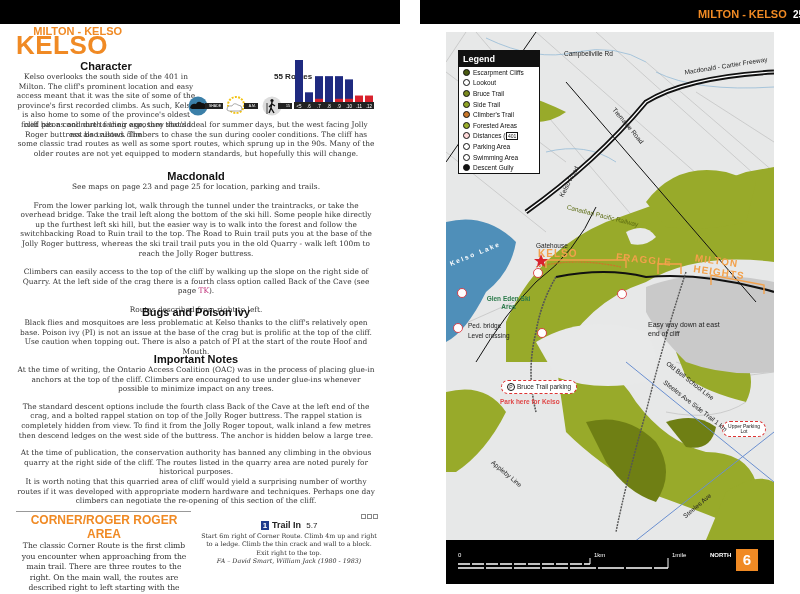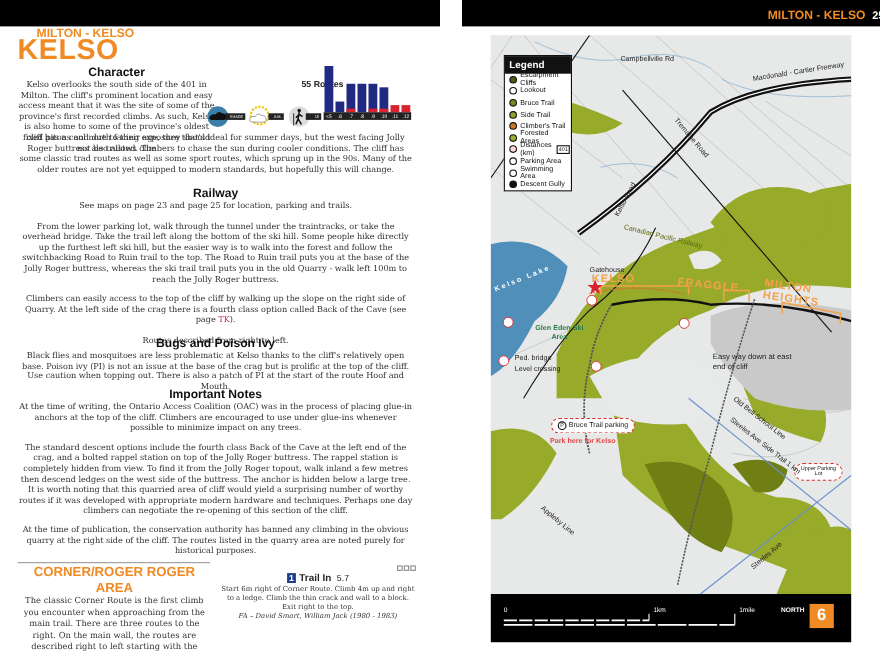--- a/index.html
+++ b/index.html
@@ -21,21 +21,21 @@
   .routes-label { position: absolute; left: 226px; top: 72px; font-family: "Liberation Sans", sans-serif; font-weight: bold; font-size: 8px; padding-left: 48px; }
   .pill { position: absolute; height: 6px; background: #222; color: #fff; font-family: "Liberation Sans", sans-serif; font-size: 3.5px; line-height: 6px; padding: 0 2px; text-align: right; }
   .divider { position: absolute; height: 1px; background: #999; }
   .area-title { font-family: "Liberation Sans", sans-serif; font-weight: 900; font-size: 12px; color: #f08a24; }
   .route-num { display: inline-block; background: #1f3b8c; color: #fff; font-family: "Liberation Sans", sans-serif; font-weight: bold; font-size: 8px; padding: 0 2px; margin-right: 3px; }
   .route-name { font-family: "Liberation Sans", sans-serif; font-weight: bold; font-size: 9px; }
   .route-grade { font-family: "Liberation Sans", sans-serif; font-size: 8px; }
   .quality { position: absolute; right: 0; top: 1px; display: flex; gap: 1px; }
   .quality span { width: 5px; height: 5px; border: 1px solid #888; display: inline-block; }
   .map { position: absolute; left: 26px; top: 32px; width: 328px; height: 552px; background: #e7e8e8; overflow: hidden; }
-  .legend { position: absolute; left: 12px; top: 18px; width: 62px; background: #fff; border: 1px solid #111; }
+  .legend { position: absolute; left: 12px; top: 18px; width: 82px; background: #fff; border: 1px solid #111; }
   .legend-head { background: #111; color: #fff; font-family: "Liberation Sans", sans-serif; font-weight: bold; font-size: 9px; padding: 3px 4px; }
   .legend-item { display: flex; align-items: center; gap: 3px; padding: 1px 4px; font-family: "Liberation Sans", sans-serif; font-size: 6.5px; color: #111; height: 10.6px; }
   .legend-sym { width: 7px; height: 7px; border-radius: 50%; display: inline-block; flex: 0 0 7px; }
   .maplabel { position: absolute; font-family: "Liberation Sans", sans-serif; font-size: 6.5px; color: #222; white-space: nowrap; }
   .cliff-label { position: absolute; font-family: "Liberation Sans", sans-serif; font-weight: 900; font-size: 10px; color: #f3a14b; letter-spacing: 1px; white-space: nowrap; }
   .map-footer { position: absolute; left: 0; right: 0; bottom: 0; height: 44px; background: #000; }
   .scale-txt { position: absolute; font-family: "Liberation Sans", sans-serif; font-size: 6px; color: #fff; }
   .map-num { position: absolute; right: 16px; top: 9px; width: 22px; height: 22px; background: #f08a24; color: #fff; font-family: "Liberation Sans", sans-serif; font-weight: bold; font-size: 15px; text-align: center; line-height: 22px; }
   .callout { position: absolute; background: #fff; border: 1.5px dashed #d33; border-radius: 8px; font-family: "Liberation Sans", sans-serif; font-size: 6.5px; padding: 2px 5px; white-space: nowrap; }
   .parkp { display: inline-block; width: 8px; height: 8px; border: 1px solid #111; border-radius: 50%; font-size: 5px; text-align: center; line-height: 6px; margin-right: 2px; }
@@ -101,38 +101,38 @@
       <text x="65" y="49.5" text-anchor="middle" fill="#fff" font-size="4.5" font-family="Liberation Sans, sans-serif">.11</text>
       <rect x="71" width="8" y="37.53846153846154" height="6.461538461538462" fill="#d8222d"></rect>
       <text x="75" y="49.5" text-anchor="middle" fill="#fff" font-size="4.5" font-family="Liberation Sans, sans-serif">.12</text>
     </svg>
 
   <div class="block" style="top:120px;">
     <div class="txt">cliff has a cool north facing exposure that's ideal for summer days, but the west facing Jolly Roger buttress also allows climbers to chase the sun during cooler conditions. The cliff has some classic trad routes as well as some sport routes, which sprung up in the 90s. Many of the older routes are not yet equipped to modern standards, but hopefully this will change.</div>
   </div>
 
   <div class="block" style="top:170px;">
-    <div class="h2">Railway</div>
+    <div class="h2">Macdonald</div>
     <div class="txt">See maps on page 23 and page 25 for location, parking and trails.</div>
     <div class="txt" style="margin-top:9px;">From the lower parking lot, walk through the tunnel under the traintracks, or take the overhead bridge. Take the trail left along the bottom of the ski hill. Some people hike directly up the furthest left ski hill, but the easier way is to walk into the forest and follow the switchbacking Road to Ruin trail to the top.  The Road to Ruin trail puts you at the base of the Jolly Roger buttress, whereas the ski trail trail puts you in the old Quarry - walk left 100m to reach the Jolly Roger buttress.</div>
     <div class="txt" style="margin-top:9px;"><span>Climbers can easily access to the top of the cliff by walking up the slope on the right side of Quarry. At the left side of the crag there is a fourth class option called Back of the Cave (see page </span><span class="tk">TK</span><span>).</span></div>
     <div class="txt" style="margin-top:9px;">Routes described from right to left.</div>
   </div>
 
   <div class="block" style="top:306px;">
     <div class="h2">Bugs and Poison Ivy</div>
     <div class="txt">Black flies and mosquitoes are less problematic at Kelso thanks to the cliff's relatively open base. Poison ivy (PI) is not an issue at the base of the crag but is prolific at the top of the cliff. Use caution when topping out. There is also a patch of  PI at the start of the route Hoof and Mouth.</div>
   </div>
 
   <div class="block" style="top:353px;">
     <div class="h2">Important Notes</div>
     <div class="txt">At the time of writing, the Ontario Access Coalition (OAC) was in the process of placing glue-in anchors at the top of the cliff. Climbers are encouraged to use under glue-ins whenever possible to minimize impact on any trees.</div>
     <div class="txt" style="margin-top:8px;">The standard descent options include the fourth class Back of the Cave at the left end of the crag, and a bolted rappel station on top of the Jolly Roger buttress. The rappel station is completely hidden from view. To find it from the Jolly Roger topout, walk inland a few metres then descend ledges on the west side of the buttress. The anchor is hidden below a large tree.</div>
+    <div class="txt" style="margin-top:8px;">At the time of publication, the conservation authority has banned any climbing in the obvious quarry at the right side of the cliff. The routes listed in the quarry area are noted purely for historical purposes.</div>
     <div class="txt">It is worth noting that this quarried area of cliff would yield a surprising number of worthy routes if it was developed with appropriate modern hardware  and techniques. Perhaps one day climbers can negotiate the re-opening of this section of the cliff.</div>
-    <div class="txt" style="margin-top:8px;">At the time of publication, the conservation authority has banned any climbing in the obvious quarry at the right side of the cliff. The routes listed in the quarry area are noted purely for historical purposes.</div>
   </div>
 
   <div class="divider" style="left:16px;top:511px;width:175px;"></div>
   <div class="block" style="top:513px;width:176px;">
     <div class="area-title">CORNER/ROGER ROGER AREA</div>
     <div class="txt" style="font-size:7.6px;line-height:10.5px;">The classic Corner Route is the first climb you encounter when approaching from the main trail. There are three routes to the right. On the main wall, the routes are described right to left starting with the furthest right hand route.</div>
   </div>
 
   <div class="block" style="left:200px;top:513px;width:178px;">
     <div><span class="route-num">1</span><span class="route-name">Trail In</span> <span class="route-grade">5.7</span></div>

